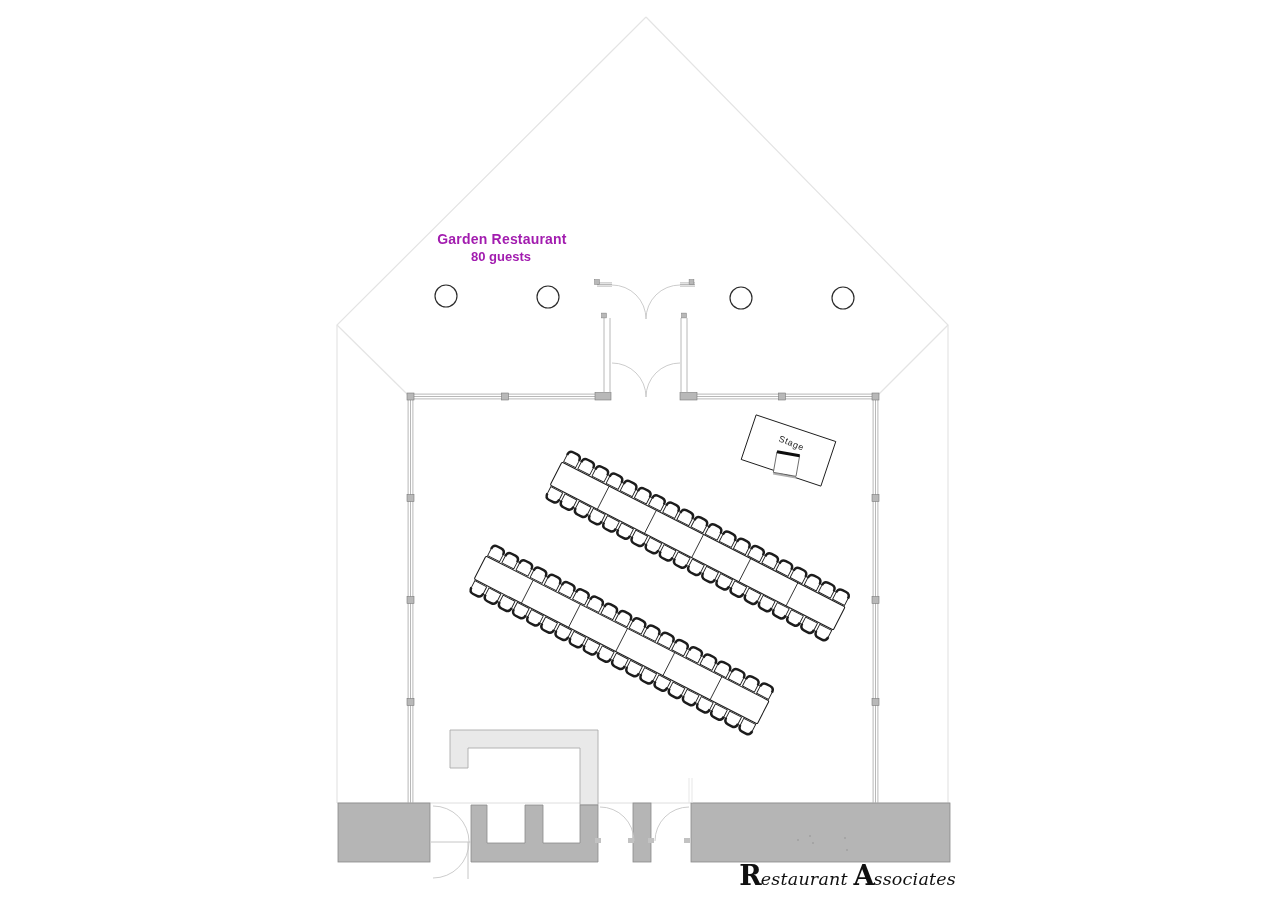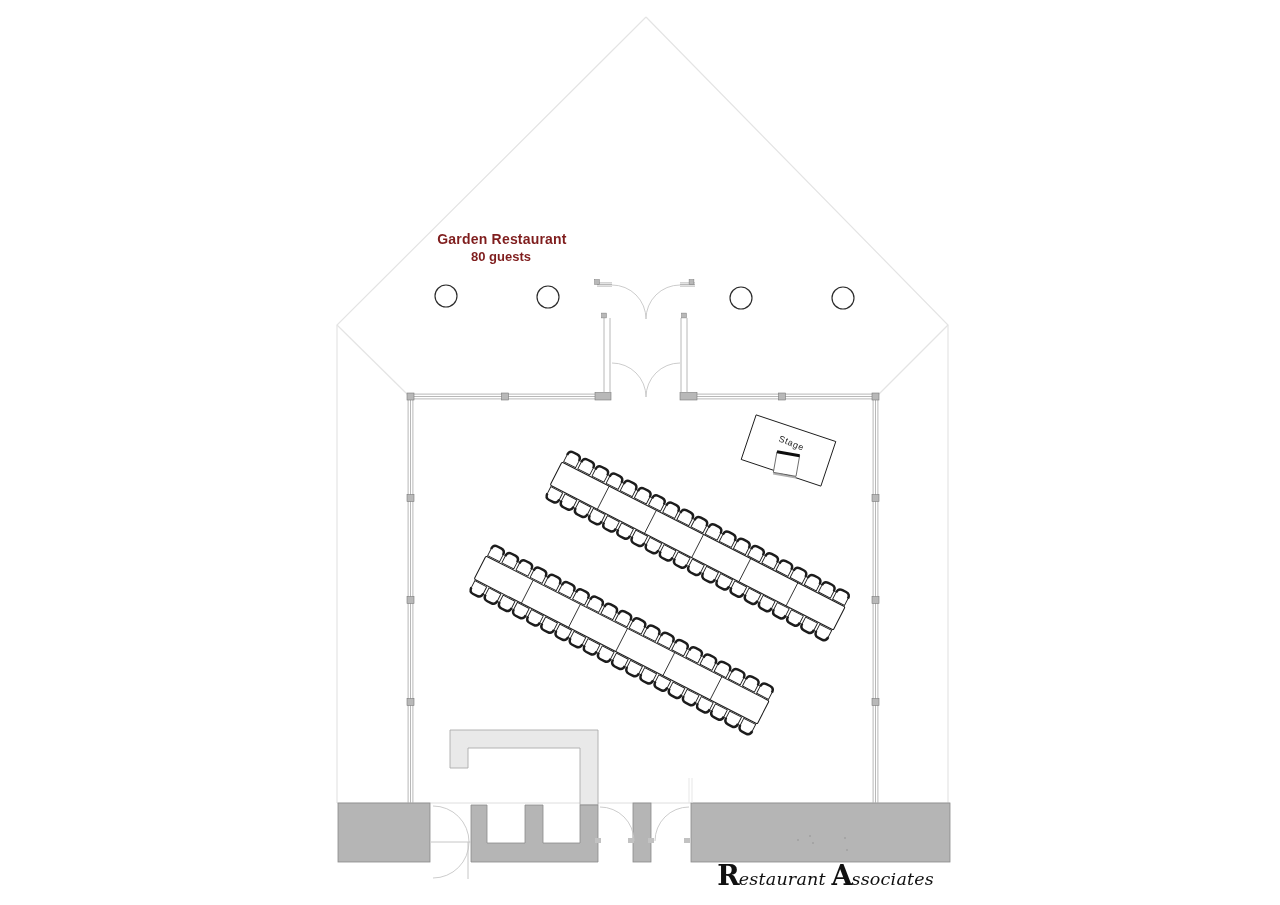--- a/index.html
+++ b/index.html
@@ -1,24 +1,24 @@
 <!DOCTYPE html>
 <html><head>
 <meta charset="utf-8">
 <style>
   html,body{margin:0;padding:0;background:#fff;}
   .canvas{position:relative;width:1280px;height:905px;background:#ffffff;overflow:hidden;
           font-family:"Liberation Sans",sans-serif;}
   .canvas svg{position:absolute;left:0;top:0;}
-  .plan-title{position:absolute;left:0;top:231px;width:1280px;text-align:center;color:#7f1d1d;
+  .plan-title{position:absolute;left:0;top:231px;width:1280px;text-align:center;color:#a21caf;
               pointer-events:none;}
   .plan-title .t1{display:block;font-size:14px;font-weight:bold;letter-spacing:.2px;
                   margin-left:2px;transform:translateX(-139px);}
   .plan-title .t2{display:block;font-size:13px;font-weight:bold;margin-top:2px;transform:translateX(-139px);}
-  .logo{position:absolute;top:860px;right:346px;white-space:nowrap;color:#101010;}
+  .logo{position:absolute;top:860px;right:324px;white-space:nowrap;color:#101010;}
   .logo .cap{font-family:"DejaVu Serif",serif;font-weight:bold;font-size:27px;letter-spacing:-1px;}
   .logo .it{font-family:"DejaVu Serif",serif;font-style:italic;font-size:17.5px;letter-spacing:.2px;}
   text.stage-label{font-family:"Liberation Sans",sans-serif;font-size:9px;fill:#1c1c1c;letter-spacing:.6px;}
 </style>
 </head>
 <body>
 
 <div class="canvas">
 
   <svg id="plan-svg" width="1280" height="905" viewBox="0 0 1280 905">

